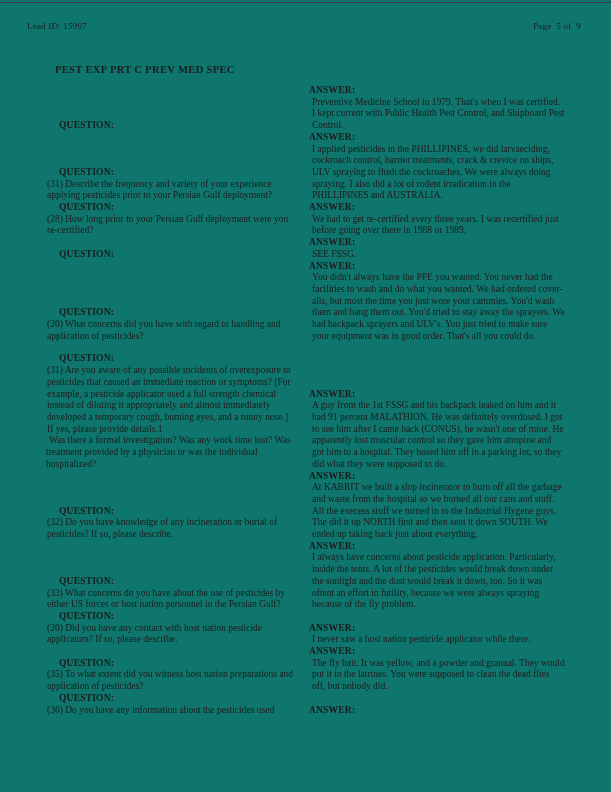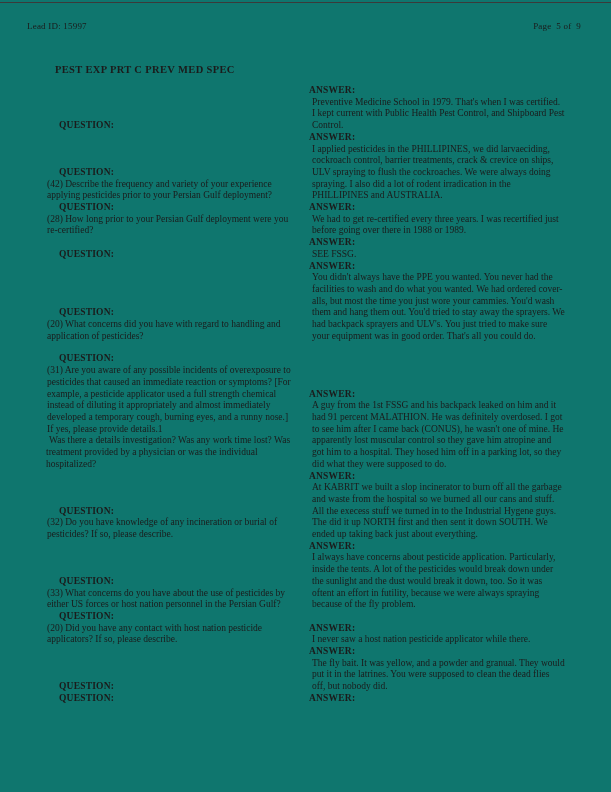--- a/index.html
+++ b/index.html
@@ -56,21 +56,21 @@
     </div>
     <div class="a-col">
       <div class="a-head">ANSWER:</div>
       <div class="a-text">Preventive Medicine School in 1979.  That's when I was certified.  I kept current with Public Health Pest Control, and Shipboard Pest Control.</div>
     </div>
   </div>
 
   <div class="qa-row">
     <div class="q-col">
       <div class="q-head">QUESTION:</div>
-      <div class="q-text">(42)  Describe the frequency and variety of your experience applying pesticides prior to your Persian Gulf deployment?</div>
+      <div class="q-text">(31)  Describe the frequency and variety of your experience applying pesticides prior to your Persian Gulf deployment?</div>
 
     </div>
     <div class="a-col">
       <div class="a-head">ANSWER:</div>
       <div class="a-text">I applied pesticides in the PHILLIPINES, we did larvaeciding, cockroach control, barrier treatments, crack &amp; crevice on ships, ULV spraying to flush the cockroaches. We were always doing spraying.  I also did a lot of rodent irradication in the PHILLIPINES and AUSTRALIA.</div>
     </div>
   </div>
 
   <div class="qa-row">
     <div class="q-col">
@@ -104,21 +104,21 @@
     <div class="a-col">
       <div class="a-head">ANSWER:</div>
       <div class="a-text">You didn't always have the PPE you wanted. You never had the facilities to wash and do what you wanted. We had ordered cover-alls, but most the time you just wore your cammies.  You'd wash them and hang them out.  You'd tried to stay away the sprayers.  We had backpack sprayers and ULV's.  You just tried to make sure your equipment was in good order. That's all you could do.</div>
     </div>
   </div>
 
   <div class="qa-row">
     <div class="q-col">
       <div class="q-head">QUESTION:</div>
       <div class="q-text">(31)  Are you aware of any possible incidents of overexposure to pesticides that caused an immediate reaction or symptoms?  [For example, a pesticide applicator used a full strength chemical instead of diluting it appropriately and almost immediately developed a temporary cough, burning eyes, and a runny nose.]  If yes, please provide details.1</div>
-      <div class="q-text2">Was there a details investigation?  Was any work  time lost?  Was treatment provided by a physician or was the individual hospitalized?</div>
+      <div class="q-text2">Was there a formal investigation?  Was any work  time lost?  Was treatment provided by a physician or was the individual hospitalized?</div>
     </div>
     <div class="a-col">
       <div class="a-head">ANSWER:</div>
       <div class="a-text">A guy from the 1st FSSG and his backpack leaked on him and it had 91 percent MALATHION. He was definitely overdosed.  I got to see him after I came back (CONUS), he wasn't one of mine.  He apparently lost muscular control so they gave him atropine and got him to a hospital.  They hosed him off in a parking lot, so they did what they were supposed to do.</div>
     </div>
   </div>
 
   <div class="qa-row">
     <div class="q-col">
       <div class="q-head">QUESTION:</div>
@@ -151,31 +151,33 @@
     </div>
     <div class="a-col">
       <div class="a-head">ANSWER:</div>
       <div class="a-text">I never saw a host nation pesticide applicator while there.</div>
     </div>
   </div>
 
   <div class="qa-row">
     <div class="q-col">
       <div class="q-head">QUESTION:</div>
+      <div class="q-text">(35)  To what extent did you witness host nation preparations and application of pesticides?</div>
 
     </div>
     <div class="a-col">
       <div class="a-head">ANSWER:</div>
       <div class="a-text">The fly bait. It was yellow, and a powder and granual. They would put it in the latrines. You were supposed to clean the dead flies off, but nobody did.</div>
     </div>
   </div>
 
   <div class="qa-row">
     <div class="q-col">
       <div class="q-head">QUESTION:</div>
+      <div class="q-text">(36)  Do you have any information about the pesticides used</div>
 
     </div>
     <div class="a-col">
       <div class="a-head">ANSWER:</div>
 
     </div>
   </div>
 </div>
   </div>
 </div>

